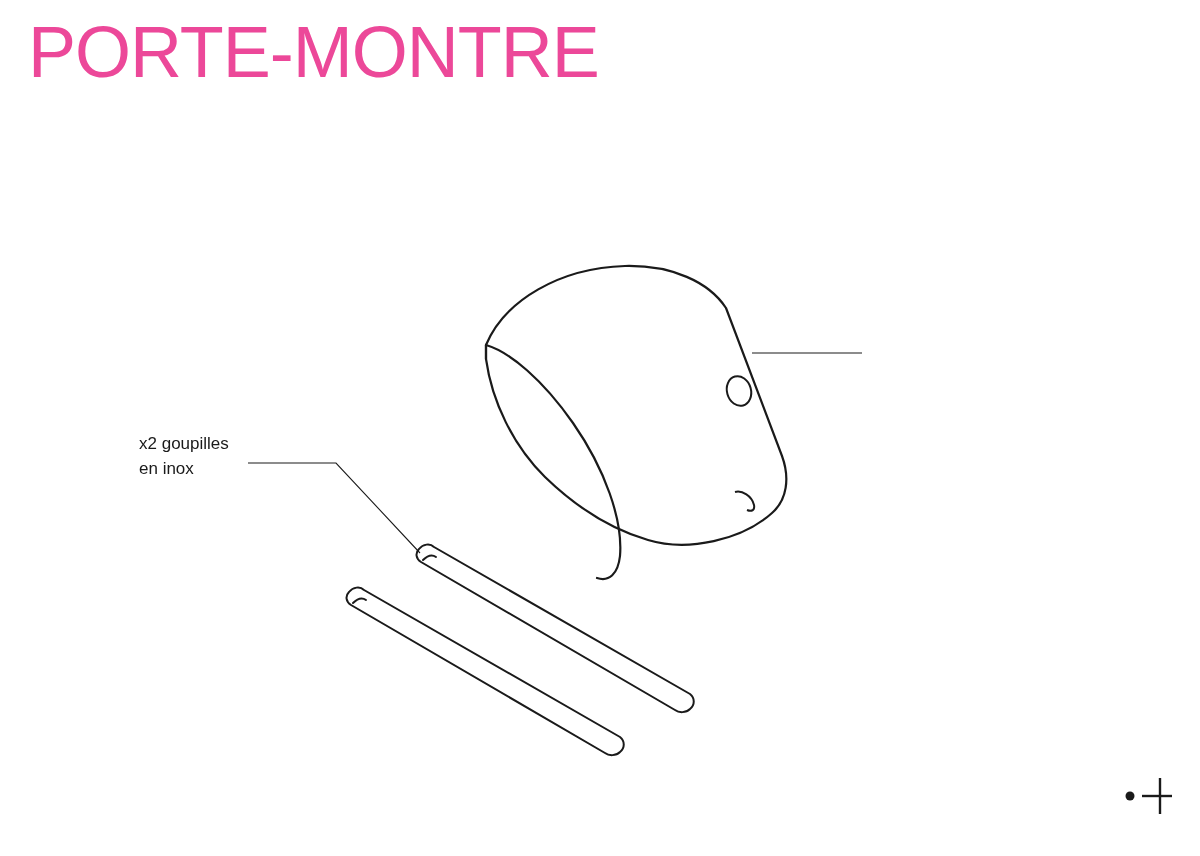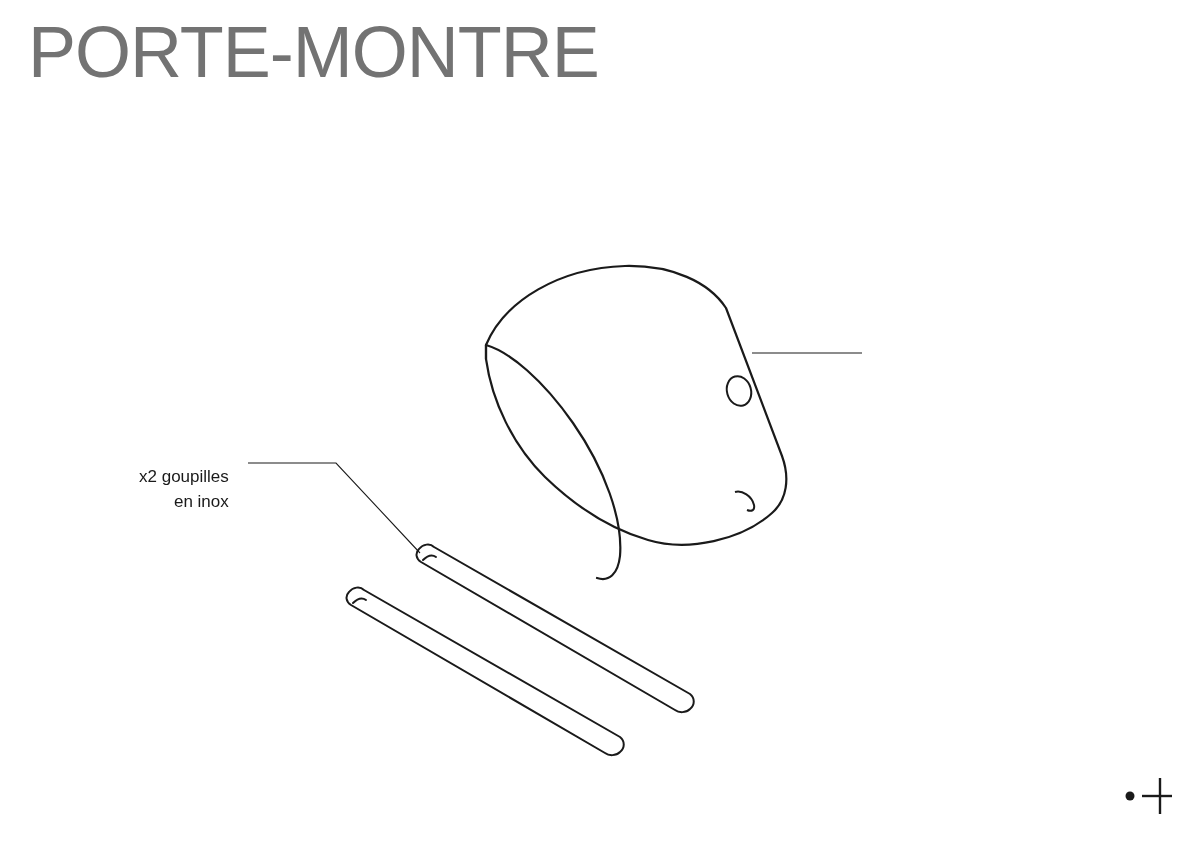--- a/index.html
+++ b/index.html
@@ -19,42 +19,42 @@
     overflow: hidden;
   }
   #title {
     position: absolute;
     left: 28px;
     top: 16px;
     font-size: 72px;
     font-weight: 400;
     letter-spacing: -1px;
     line-height: 1;
-    color: #737373;
+    color: #ec4899;
     white-space: nowrap;
   }
   .callout {
     position: absolute;
     font-size: 17px;
     line-height: 1.45;
     color: #1a1a1a;
     white-space: nowrap;
   }
   .callout .line2 {
     display: block;
   }
   #callout-body {
     left: 869px;
     top: 343px;
     text-align: left;
   }
   #callout-pins {
     left: 139px;
-    top: 465px;
-    text-align: right;
+    top: 432px;
+    text-align: left;
   }
   #drawing {
     position: absolute;
     left: 0;
     top: 0;
   }
   #registration-mark {
     position: absolute;
     left: 1118px;
     top: 768px;

